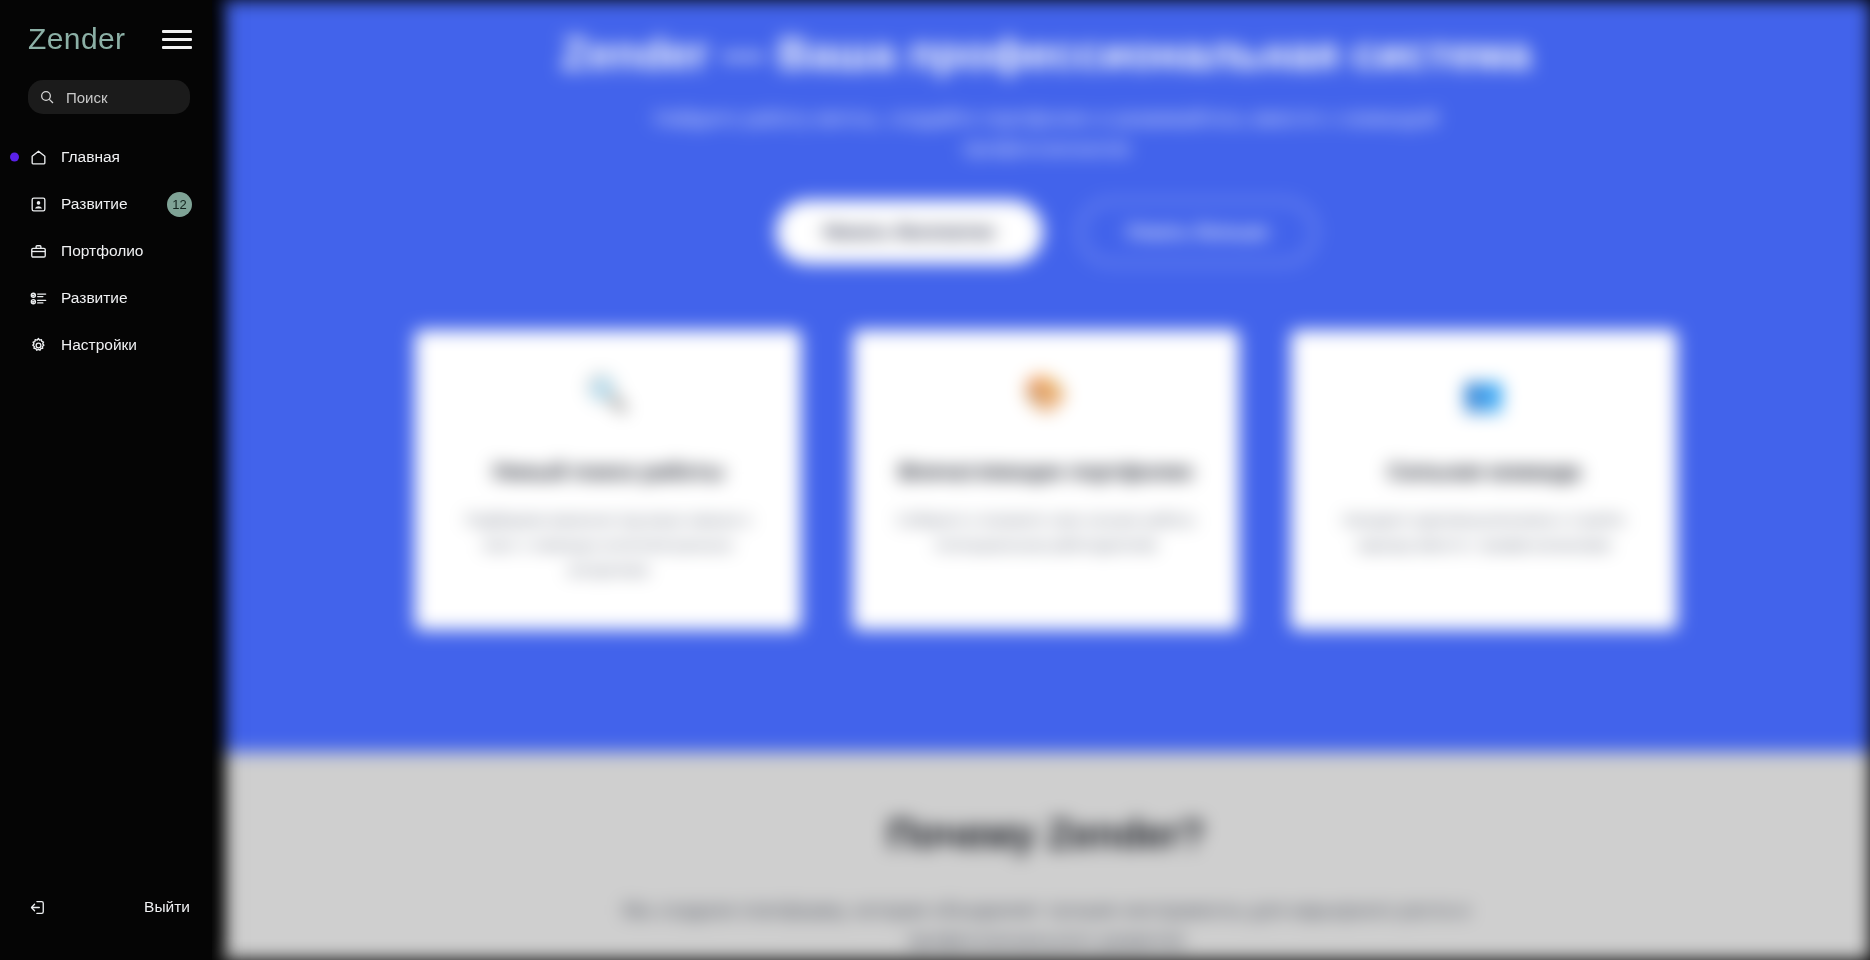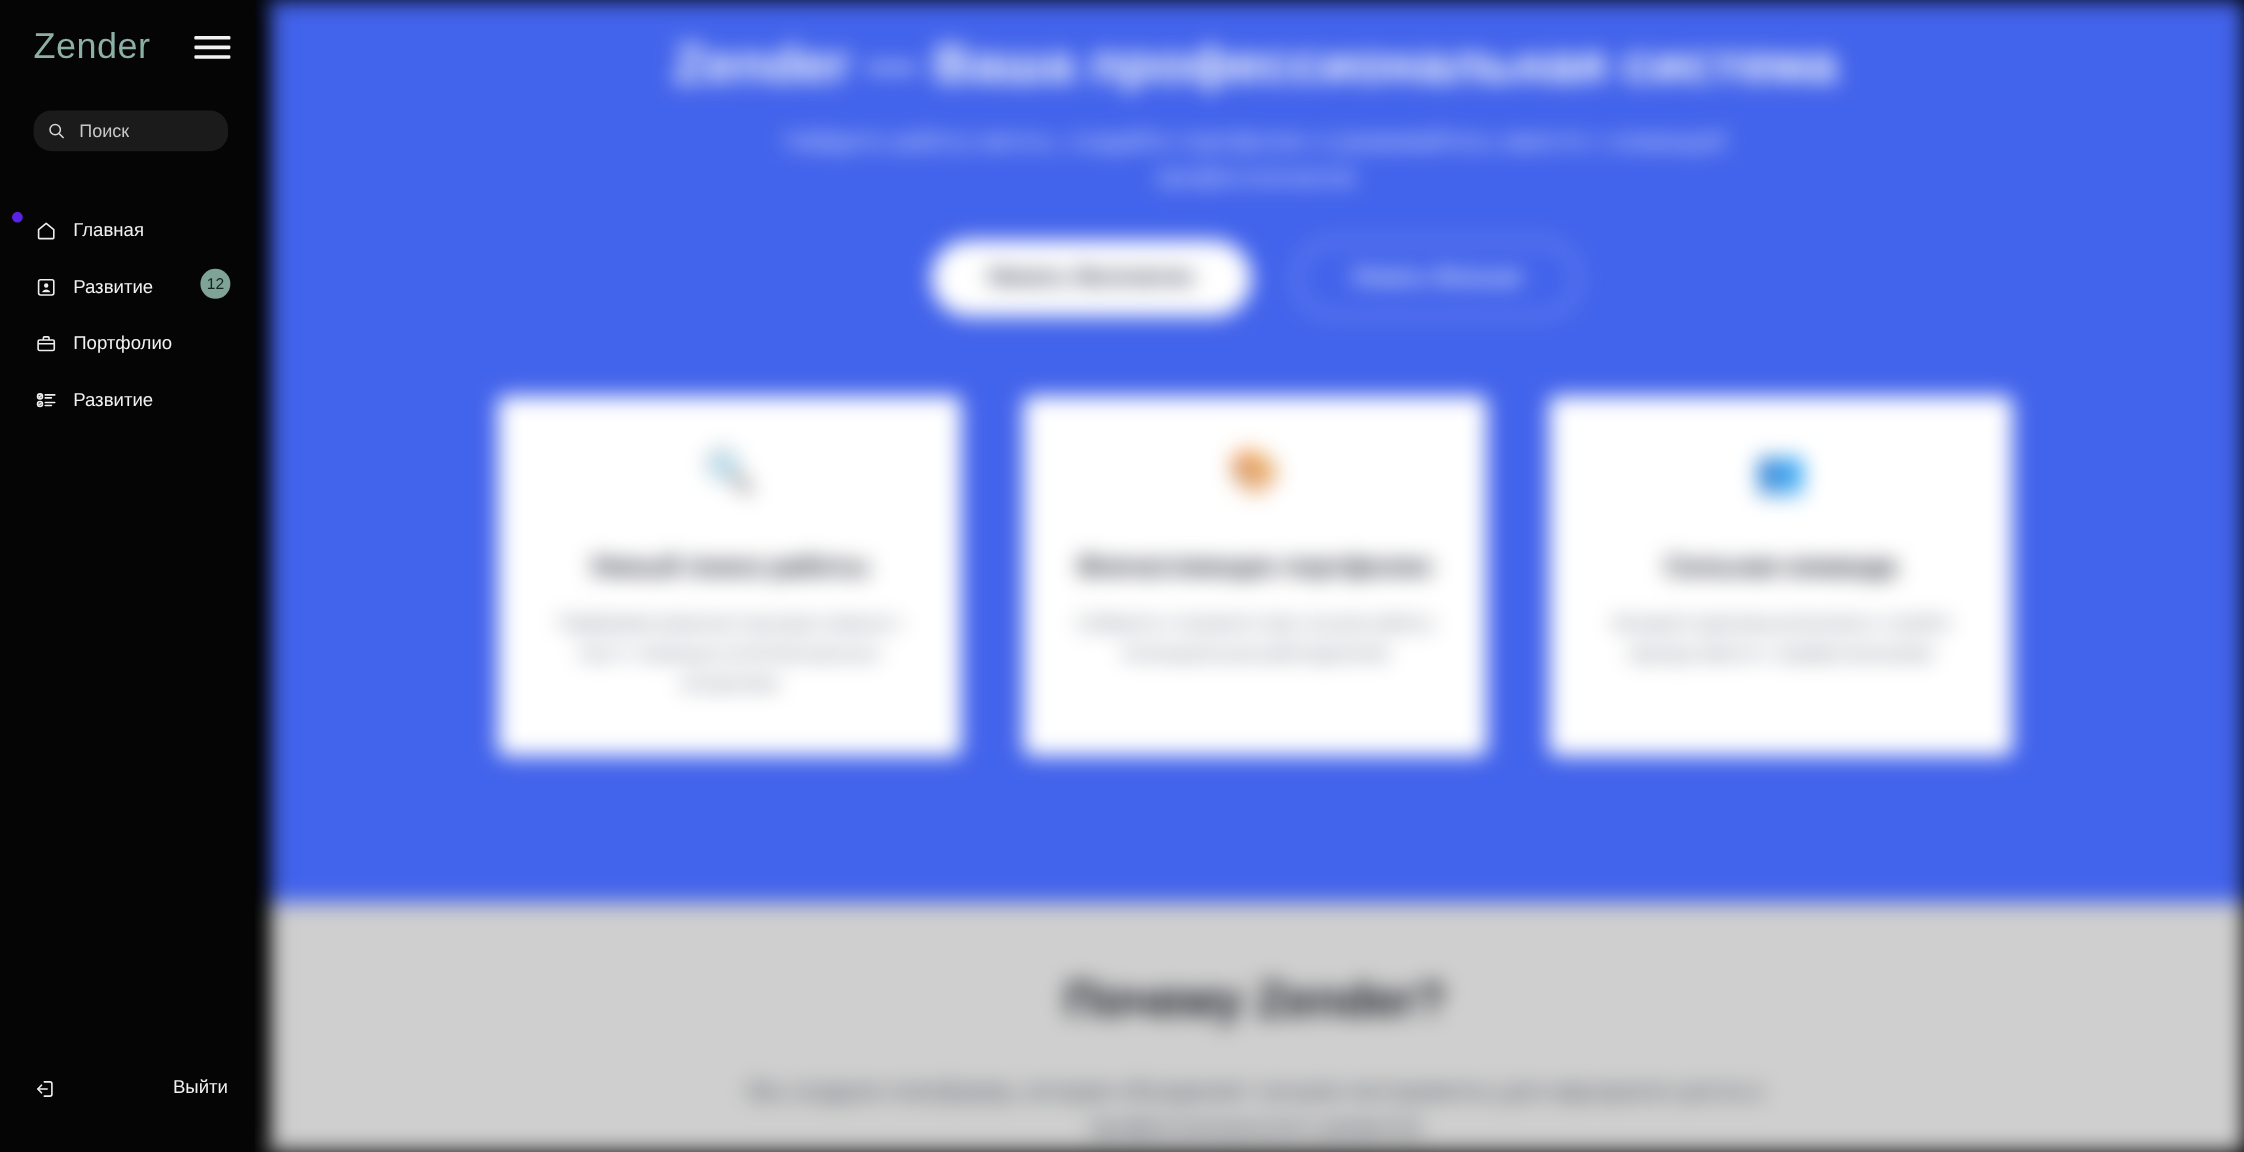--- a/index.html
+++ b/index.html
@@ -153,21 +153,20 @@
     position: absolute;
     left: 0;
     top: 0;
     width: 212px;
     height: 960px;
     background: #050505;
     z-index: 5;
     display: flex;
     flex-direction: column;
     box-shadow: 6px 0 22px rgba(0,0,0,0.95);
-    gap: 12px;
   }
 
   .brand-row {
     display: flex;
     align-items: center;
     justify-content: space-between;
     padding: 14px 20px 0 28px;
     height: 64px;
   }
   .brand {
@@ -213,21 +212,21 @@
     font-size: 15px;
     font-family: inherit;
     width: 100%;
   }
   .search-input::placeholder { color: #c8c8c8; }
 
   .nav { margin-top: 22px; flex: 1 1 auto; }
   .nav-item {
     position: relative;
     display: flex;
-    align-items: flex-end;
+    align-items: center;
     gap: 13px;
     height: 42px;
     padding: 0 22px 0 28px;
     cursor: pointer;
     margin-bottom: 5px;
   }
   .nav-item .dot {
     position: absolute;
     left: 10px;
     top: 50%;
@@ -389,20 +388,29 @@
             <line x1="11" y1="6.4" x2="21" y2="6.4"></line>
               <line x1="11" y1="9.6" x2="17.5" y2="9.6"></line>
             <line x1="11" y1="14.4" x2="21" y2="14.4"></line>
               <line x1="11" y1="17.6" x2="17.5" y2="17.6"></line>
           </svg>
         </span>
         <span class="nav-label">Развитие</span>
       </div>
 
 
+      <div class="nav-item">
+        <span class="nav-ico">
+          <svg width="19" height="19" viewBox="0 0 24 24" fill="none" stroke="currentColor" stroke-width="1.7" stroke-linecap="round" stroke-linejoin="round">
+            <circle cx="12" cy="12" r="3"></circle>
+            <path d="M12 3.2l1.4 1.9 2.3-.6.4 2.4 2.3.8-1.1 2.1 1.5 1.9-1.9 1.5.4 2.3-2.4.3-1 2.2-2.1-1.2-2.1 1.2-1-2.2-2.4-.3.4-2.3-1.9-1.5 1.5-1.9L5.1 7.9l2.3-.8.4-2.4 2.3.6z"></path>
+          </svg>
+        </span>
+        <span class="nav-label">Настройки</span>
+      </div>
 
     </nav>
 
     <div class="logout">
       <span class="nav-ico">
         <svg width="19" height="19" viewBox="0 0 24 24" fill="none" stroke="currentColor" stroke-width="1.7" stroke-linecap="round" stroke-linejoin="round">
           <path d="M10 4.5h6a2 2 0 0 1 2 2v11a2 2 0 0 1-2 2h-6"></path>
           <line x1="13" y1="12" x2="3.5" y2="12"></line>
           <polyline points="7,8 3.2,12 7,16"></polyline>
         </svg>

